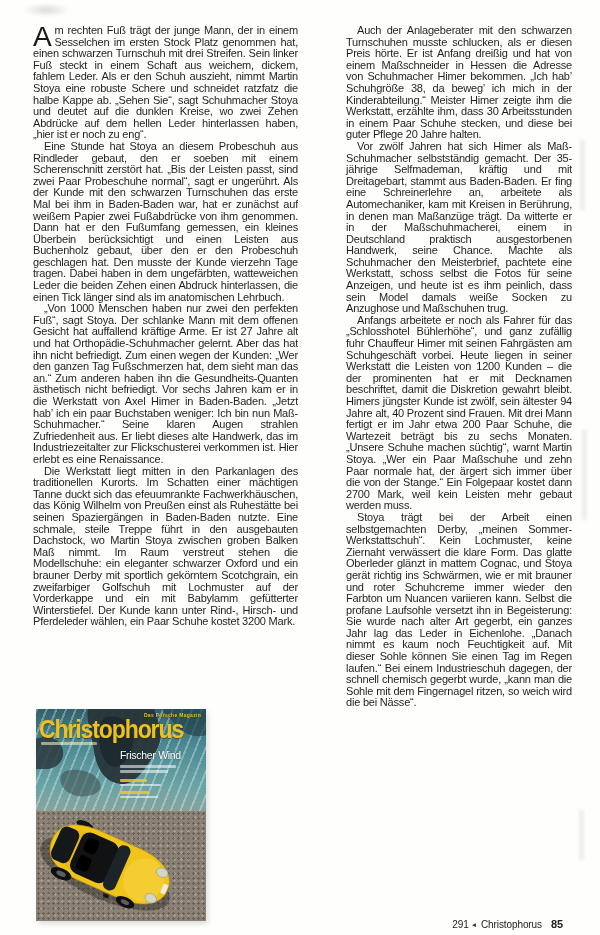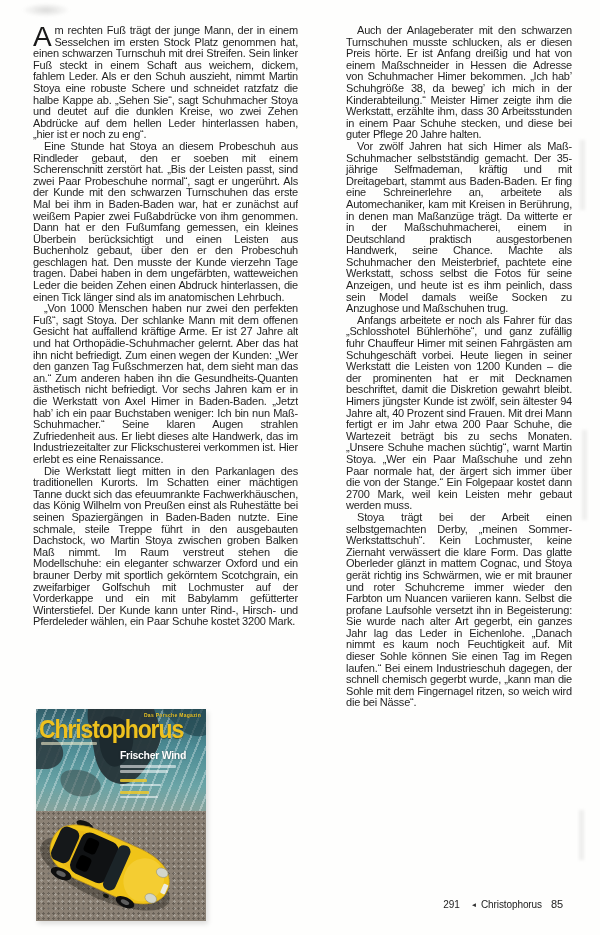--- a/index.html
+++ b/index.html
@@ -83,40 +83,40 @@
     transform:scaleX(.92); transform-origin:left top;
     text-shadow:0 1px 1px rgba(40,40,20,.55);
     white-space:nowrap;
   }
   .cover-issueline {
     position:absolute; top:33px; left:5px; width:56px; height:3px;
     background:rgba(255,245,210,.55); border-radius:1px;
   }
   .cover-headline {
     position:absolute; top:40px; left:84px;
-    font-size:10.5px; font-weight:700; letter-spacing:-0.3px;
+    font-size:10.5px; font-weight:400; letter-spacing:-0.3px;
     color:#ffffff; text-shadow:0 0 2px rgba(0,0,0,.45);
     white-space:nowrap;
   }
   .bar { position:absolute; border-radius:1px; }
   .bar.white  { background:rgba(255,255,255,.55); }
   .bar.yellow { background:rgba(236,201,46,.85); }
 
   .car-svg { position:absolute; left:-6px; bottom:-10px; width:176px; height:126px; }
 
   
   .footer {
     position:absolute; top:898px; right:37px;
     display:flex; align-items:baseline;
     font-size:10px; color:#222; letter-spacing:-0.1px;
   }
-  .footer .num { margin-right:11px; }
+  .footer .num { margin-right:2px; }
   .footer .arrow { font-size:6.5px; margin-right:4px; position:relative; top:-1px; color:#333; }
   .footer .mag { margin-right:9px; }
-  .footer .page { font-weight:400; font-size:11px; }
+  .footer .page { font-weight:700; font-size:11px;margin-top:20px; }
 </style>
 </head>
 <body>
 
 <div class="smudge-topleft"></div>
 <div class="edge-smudge s1"></div>
 <div class="edge-smudge s2"></div>
 <div class="edge-smudge s3"></div>
 
 <div class="col col-left">

